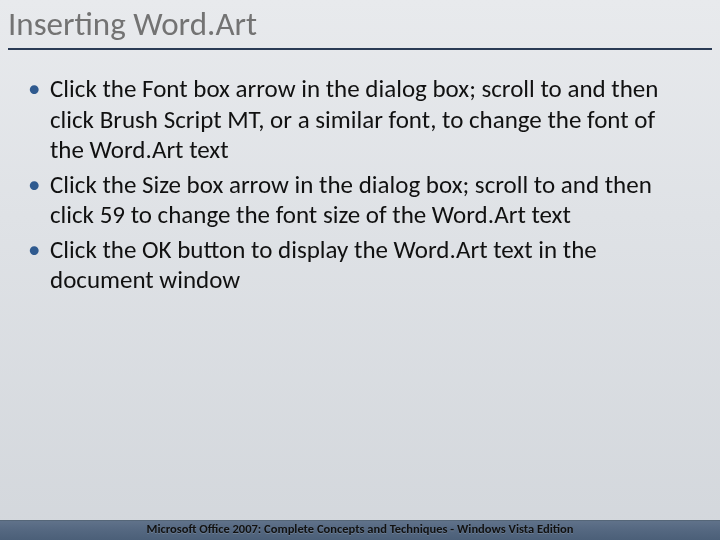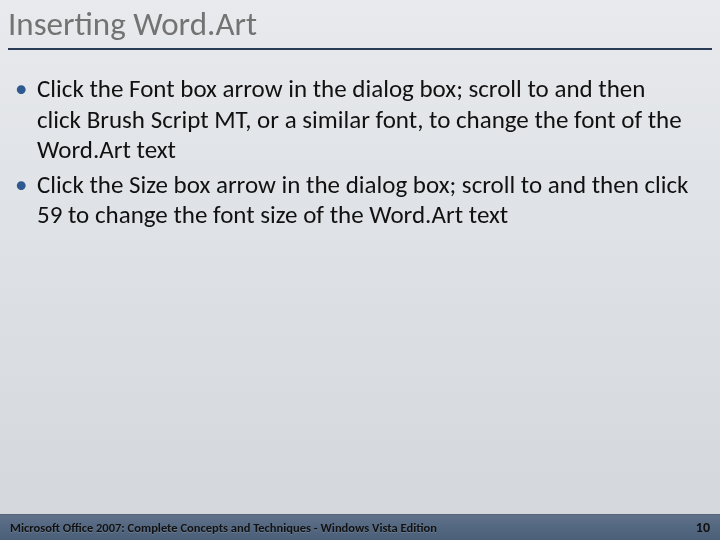--- a/index.html
+++ b/index.html
@@ -27,21 +27,21 @@
     color: #737373;
     margin: 0;
     line-height: 1.1;
   }
   .title-rule {
     border: none;
     border-top: 2px solid #2a3b55;
     margin: 6px 0 0 0;
   }
   .body {
-    padding: 22px 26px 0 9px;
+    padding: 22px 26px 0 22px;
   }
   ul.bullets {
     list-style: none;
     margin: 0;
     padding: 0;
   }
   ul.bullets li {
     position: relative;
     padding-left: 28px;
     font-size: 25px;
@@ -56,28 +56,29 @@
     top: 0;
     color: #2f5a8f;
     font-size: 25px;
     line-height: 1.22;
   }
   .footer {
     position: absolute;
     left: 0;
     right: 0;
     bottom: 0;
-    height: 26px;
+    height: 20px;
     background: linear-gradient(to bottom, #60728a 0%, #566982 40%, #4b5f78 100%);
     border-top: 1px solid #556678;
     display: flex;
     align-items: center;
     justify-content: space-between;
     padding: 0 10px;
     box-sizing: border-box;
+    flex-direction: column;
   }
   .footer-text {
     font-size: 12.5px;
     font-weight: 700;
     color: #111;
     text-shadow: 0 1px 0 rgba(255,255,255,0.15);
   }
   .footer-page {
     font-size: 14px;
     font-weight: 700;
@@ -100,20 +101,21 @@
 
   <div class="title-block">
     <h1 class="title">Inserting Word.Art</h1>
     <hr class="title-rule">
   </div>
 
   <div class="body">
     <ul class="bullets">
       <li>Click the Font box arrow in the dialog box; scroll to and then click Brush Script MT, or a similar font, to change the font of the Word.Art text</li>
       <li>Click the Size box arrow in the dialog box; scroll to and then click 59 to change the font size of the Word.Art text</li>
+      <li>Click the OK button to display the Word.Art text in the document window</li>
     </ul>
   </div>
 
   <div class="footer-ghost">Picture Tools</div>
 
   <div class="footer">
     <span class="footer-text">Microsoft Office 2007: Complete Concepts and Techniques - Windows Vista Edition</span>
     <span class="footer-page">10</span>
   </div>
 

